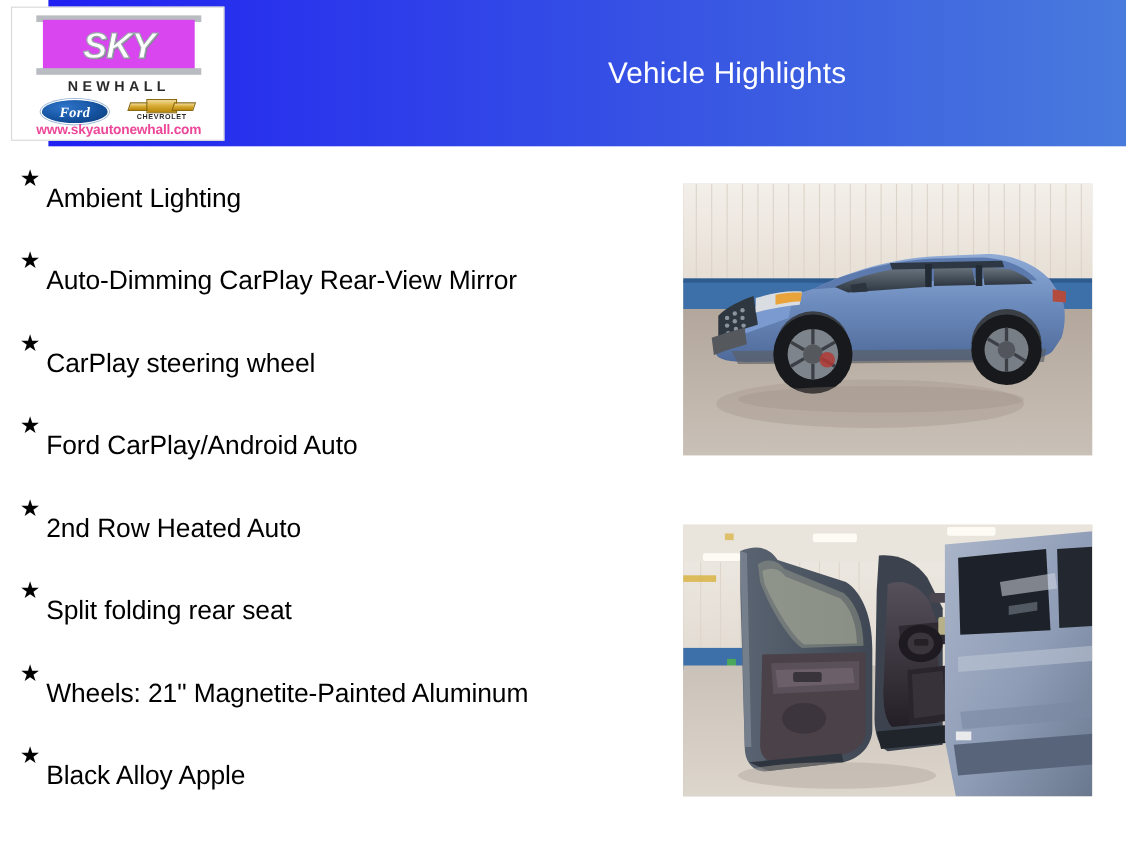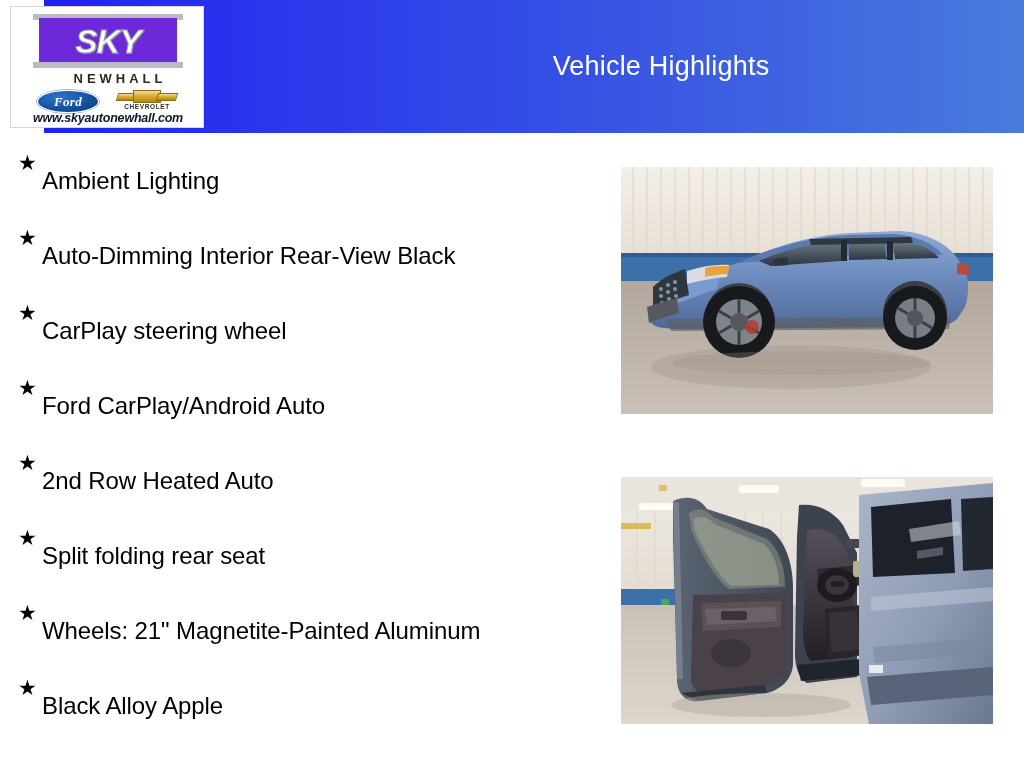--- a/index.html
+++ b/index.html
@@ -72,39 +72,39 @@
     background: #b9bcc0;
   }
   .sky-bar.top { top: 0; }
   .sky-bar.bottom { bottom: 0; }
   .sky-plate {
     position: absolute;
     left: 6px;
     top: 4px;
     width: 138px;
     height: 46px;
-    background: #6d28d9;
+    background: #d946ef;
     display: flex;
     align-items: center;
     justify-content: center;
   }
   .sky-text {
     color: #ffffff;
     font-family: "Liberation Sans", sans-serif;
     font-size: 33px;
     font-weight: bold;
     font-style: italic;
     letter-spacing: -1px;
     line-height: 1;
     -webkit-text-stroke: 1px #9aa3ab;
     text-shadow: 1px 1px 0 #7d868f;
   }
   .newhall-text {
     position: absolute;
-    left: 12px;
+    left: 0;
     top: 64px;
     width: 194px;
     text-align: center;
     font-size: 13px;
     font-weight: bold;
     letter-spacing: 4px;
     color: #2a2a2a;
   }
   .brand-row {
     position: absolute;
@@ -179,23 +179,22 @@
     letter-spacing: 0.6px;
     color: #2b2b2b;
   }
   .logo-url {
     position: absolute;
     left: 0;
     top: 104px;
     width: 194px;
     text-align: center;
     font-size: 12.5px;
-    font-style: italic;
     font-weight: bold;
-    color: #0f172a;
+    color: #ec4899;
     letter-spacing: -0.2px;
   }
 
   
   .bullets {
     position: absolute;
     left: 10px;
     top: 148px;
     width: 575px;
   }
@@ -277,21 +276,21 @@
     <div class="logo-url">www.skyautonewhall.com</div>
   </div>
 
   <div class="bullets">
     <div class="bullet-item">
       <span class="bullet-star">★</span>
       <span class="bullet-text">Ambient Lighting</span>
     </div>
     <div class="bullet-item">
       <span class="bullet-star">★</span>
-      <span class="bullet-text">Auto-Dimming Interior Rear-View Black</span>
+      <span class="bullet-text">Auto-Dimming CarPlay Rear-View Mirror</span>
     </div>
     <div class="bullet-item">
       <span class="bullet-star">★</span>
       <span class="bullet-text">CarPlay steering wheel</span>
     </div>
     <div class="bullet-item">
       <span class="bullet-star">★</span>
       <span class="bullet-text">Ford CarPlay/Android Auto</span>
     </div>
     <div class="bullet-item">

